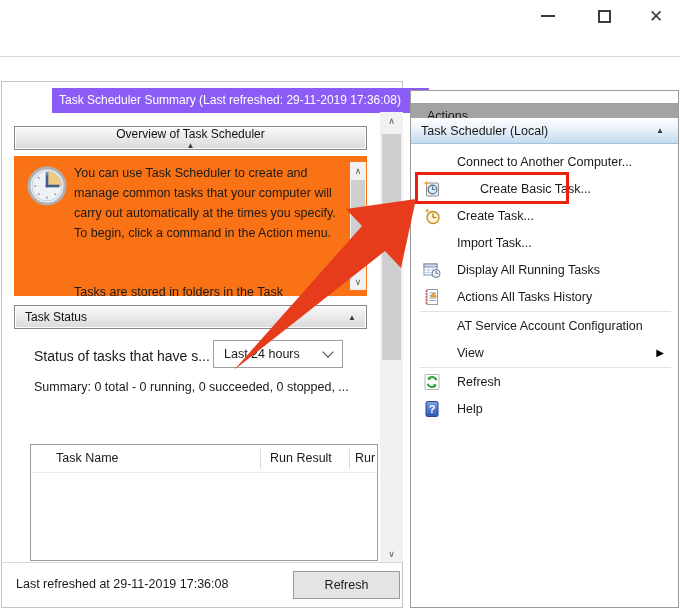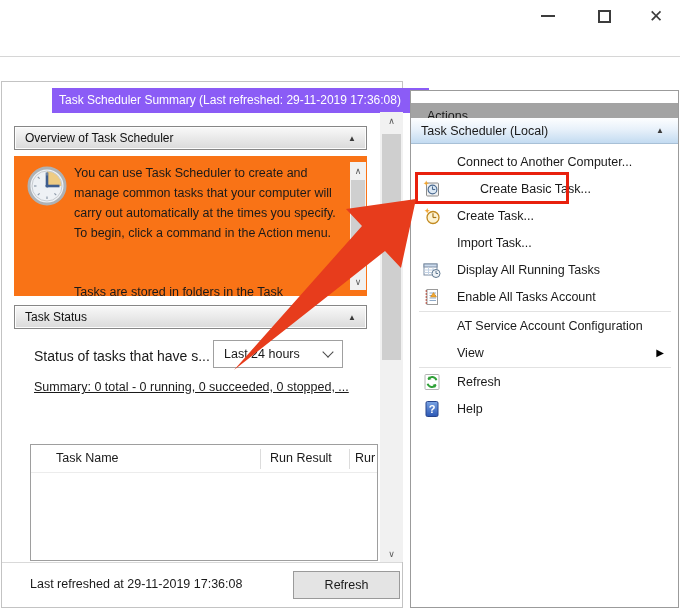--- a/index.html
+++ b/index.html
@@ -19,54 +19,54 @@
   #left-pane { left:1px; top:81px; width:402px; height:527px; border:1px solid #c3c3c3; background:#fff; }
   #lp-header { left:2px; top:6px; width:377px; height:25px; background:#8b5cf6; color:#fff;
                font-size:12px; line-height:25px; padding-left:7px; white-space:nowrap; overflow:hidden;margin-left:48px; }
 
   .section-bar { height:24px; background:linear-gradient(#f9f9f9,#dadada); border:1px solid #868686;
                  box-shadow:inset 0 0 0 1px #fdfdfd; font-size:12px; color:#111;
                  display:flex; align-items:center; padding:0 10px; }
   .section-bar .grow { flex:1; }
   .tri { font-size:8px; color:#3a3a3a; }
 
-  #overview-bar { left:12px; top:44px; width:353px; }
+  #overview-bar { left:12px; top:44px; width:353px;flex-direction:column; }
   #overview-box { left:12px; top:74px; width:353px; height:140px; background:#f97316; overflow:hidden; }
   #clock-icon { left:13px; top:10px; width:40px; height:40px; }
   #overview-text { left:60px; top:7px; width:268px; font-size:12.5px; line-height:20px; }
   #overview-text2 { left:60px; top:126px; width:268px; font-size:12.5px; line-height:20px; }
 
   .scrollbar { background:#f1f1f1; }
   .sb-btn { width:100%; height:17px; display:flex; align-items:center; justify-content:center;
             color:#5a5a5a; font-size:9px; }
   .sb-thumb { left:1px; width:14px; background:#cfcfcf; }
   #inner-scroll { left:336px; top:6px; width:16px; height:128px; }
   #inner-scroll .sb-thumb { top:18px; height:60px; }
 
   #status-bar-section { left:12px; top:223px; width:353px; }
   #filter-label { left:32px; top:266px; font-size:14px; }
   #filter-dropdown { left:211px; top:258px; width:130px; height:28px; background:#fff; border:1px solid #a0a0a0;
                      display:flex; align-items:center; padding:0 10px; font-size:12.5px; }
   #filter-dropdown .grow { flex:1; }
   .chev { width:8px; height:8px; border-right:1.6px solid #4a4a4a; border-bottom:1.6px solid #4a4a4a;
           transform:rotate(45deg); margin-top:-4px; }
-  #summary-line { left:32px; top:298px; font-size:12.5px; white-space:nowrap;text-decoration:underline; }
+  #summary-line { left:32px; top:298px; font-size:12.5px; white-space:nowrap; }
 
   #task-table { left:28px; top:362px; width:348px; height:117px; border:1px solid #9e9e9e; background:#fff; }
   #task-table .hrow { height:28px; border-bottom:1px solid #ececec; position:relative; font-size:12.5px; }
   #task-table .hcell { position:absolute; top:6px; }
   #th-name { left:25px;text-align:right; } #th-result { left:239px; } #th-run { left:324px; }
   .vsep { position:absolute; top:4px; width:0; height:20px; border-left:1px solid #dcdcdc; }
   #vsep1 { left:229px; } #vsep2 { left:318px; }
 
   #outer-scroll { left:378px; top:30px; width:23px; height:450px; }
   #outer-scroll .sb-thumb { left:2px; width:19px; top:22px; height:226px; }
 
   #lp-statusbar { left:0px; top:480px; width:400px; height:45px; border-top:1px solid #d9d9d9; background:#fff; }
-  #last-refreshed { left:14px; top:14px; font-size:12.5px; white-space:nowrap;margin-left:14px; }
+  #last-refreshed { left:14px; top:14px; font-size:12.5px; white-space:nowrap; }
   #refresh-button { left:291px; top:8px; width:107px; height:28px; background:#e4e4e4; border:1px solid #9a9a9a;
                     font-size:12.5px; display:flex; align-items:center; justify-content:center; }
 
   
   #actions-pane { left:410px; top:90px; width:269px; height:518px; border:1px solid #9b9b9b; background:#fff; }
   #actions-title { left:0; top:0; width:100%; height:27px; background:#a3a3a3; border-bottom:1px solid #d2d2d2;
                    font-size:12.5px; font-weight:normal; line-height:27px; padding-left:16px;margin-top:12px; }
   #group-bar { left:0; top:27px; width:100%; height:26px;
                background:linear-gradient(180deg,#fdfeff 0%,#e8f1fa 45%,#c3dbf1 100%);
                border-bottom:1px solid #a8c0d6; font-size:12.5px; display:flex; align-items:center; padding:0 14px 0 10px; }
@@ -242,21 +242,21 @@
         <line x1="6.5" y1="12.5" x2="13" y2="12.5" stroke="#8fa9c6"></line>
       <g stroke="#b44a3a" stroke-width="1.4">
           <line x1="4" y1="3" x2="2.6" y2="3"></line>
           <line x1="4" y1="6" x2="2.6" y2="6"></line>
       <line x1="4" y1="9" x2="2.6" y2="9"></line>
           <line x1="4" y1="12" x2="2.6" y2="12"></line>
           <line x1="4" y1="15" x2="2.6" y2="15"></line>
         </g>
       <path d="M10.5 4.5 L13.5 9 L7.5 9 Z" fill="#f2a52e" stroke="#c98418" stroke-width="0.5"></path>
     </svg>
-    <span>Enable All Tasks Account</span>
+    <span>Actions All Tasks History</span>
   </div>
 
   <div id="sep-1" class="abs action-sep"></div>
 
   <div id="row-view" class="abs action-row">
     <span class="action-icon empty"></span>
     <span>View</span>
     <span class="submenu-tri">▶</span>
   </div>
 

